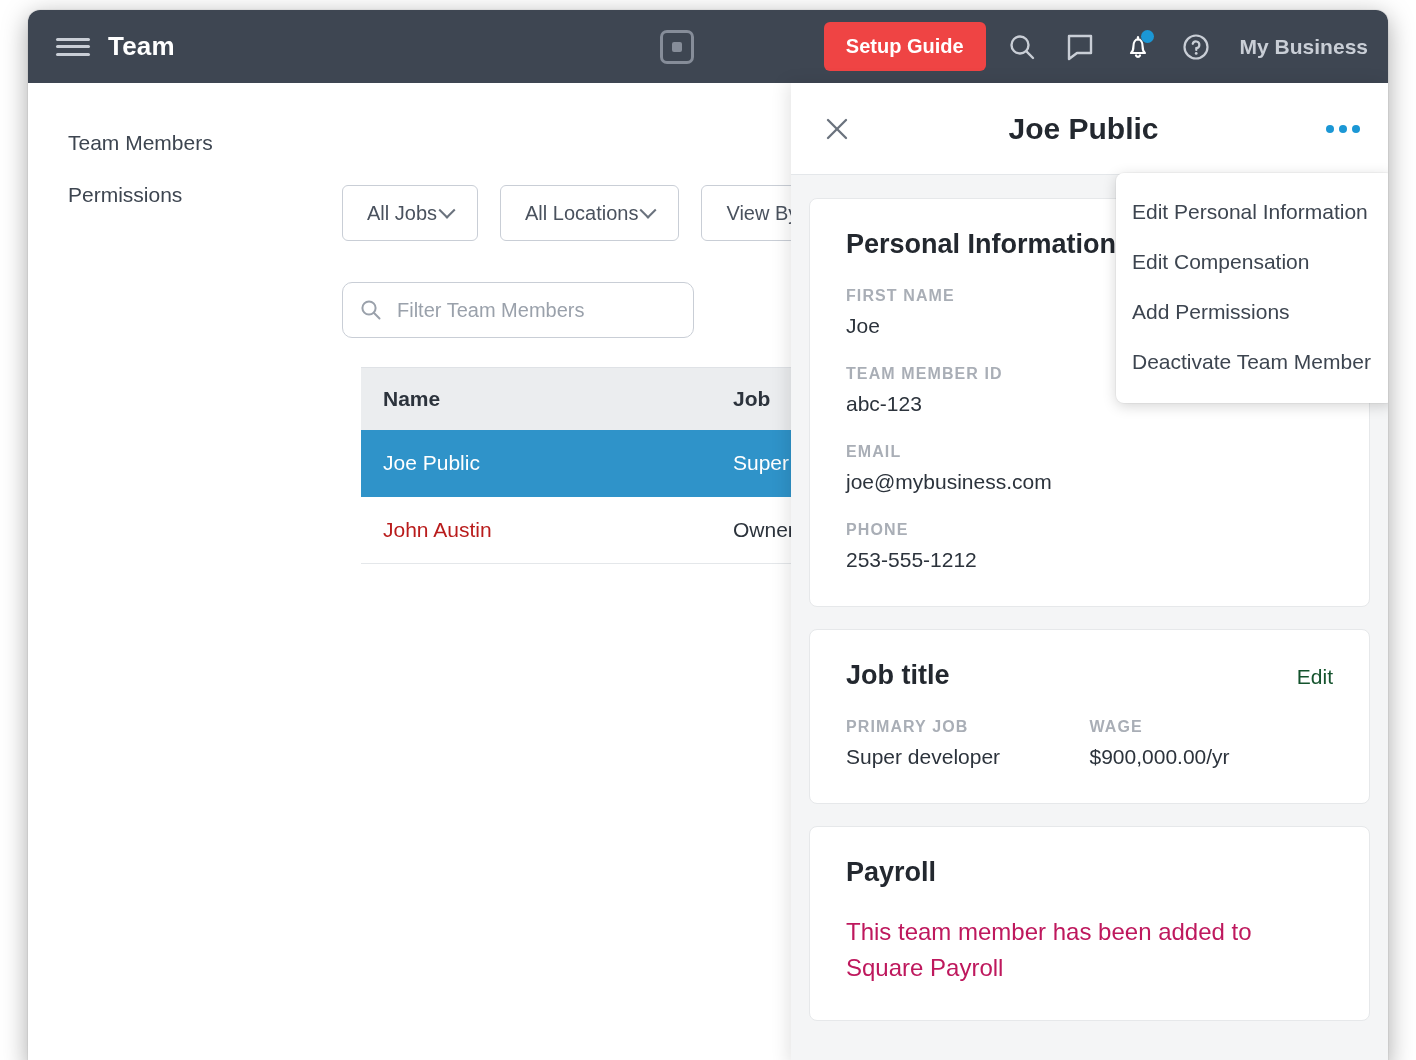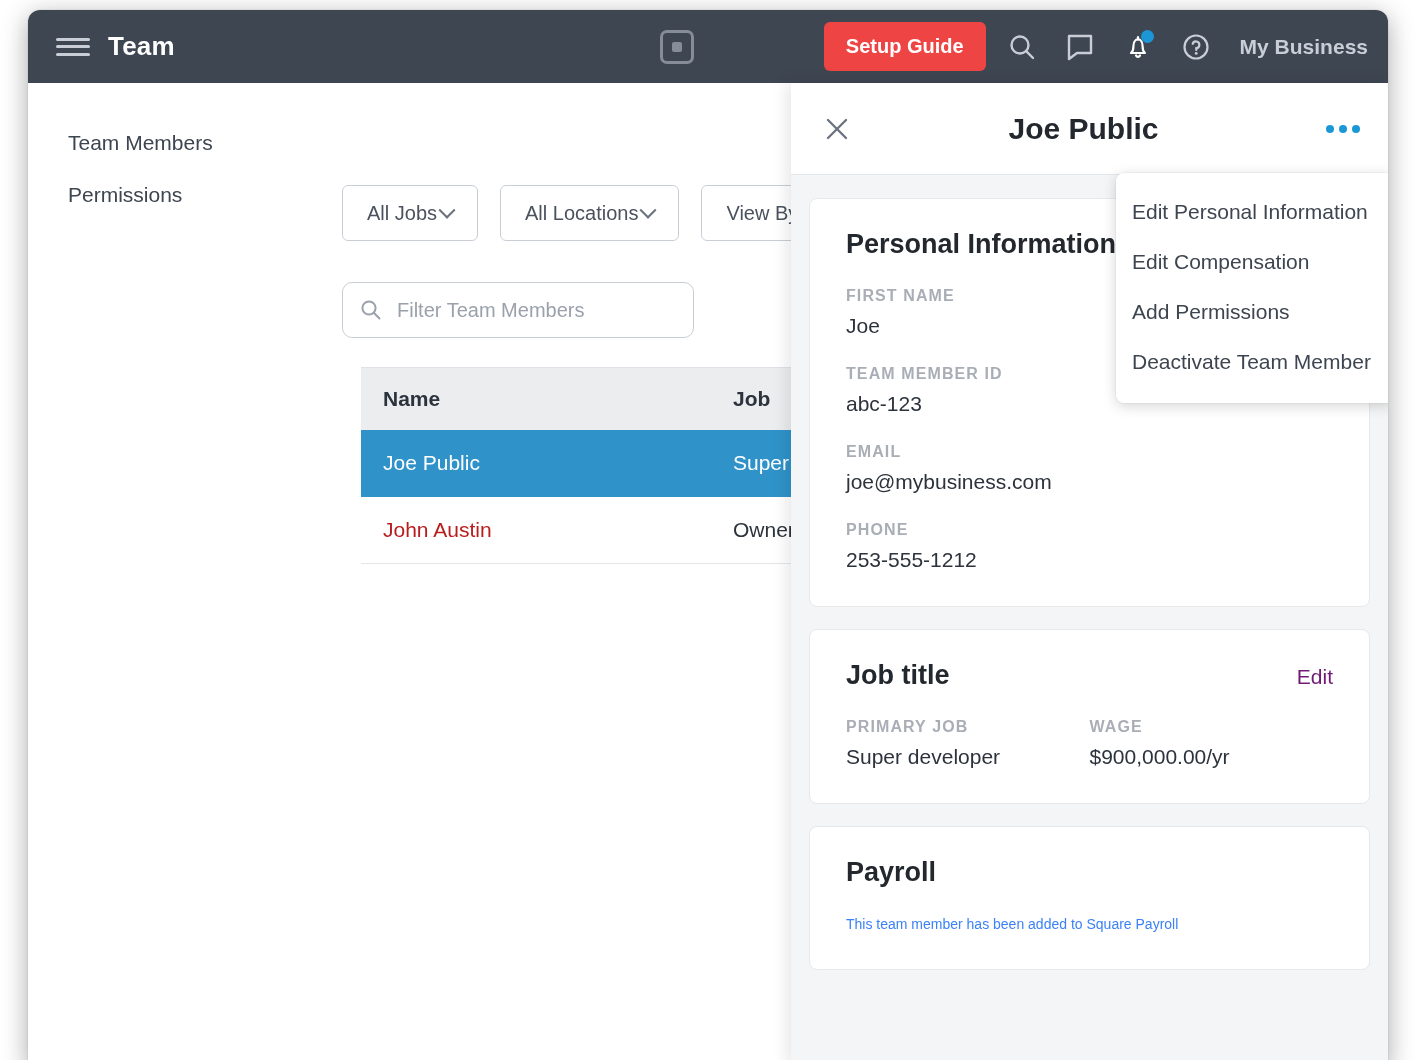--- a/index.html
+++ b/index.html
@@ -297,41 +297,41 @@
     justify-content: space-between;
     margin-bottom: 8px;
   }
   .card-title {
     font-size: 27px;
     font-weight: bold;
     color: #23282f;
   }
   .card-edit {
     font-size: 21px;
-    color: #701a75;
+    color: #14532d;
     cursor: pointer;
   }
   .field { margin-top: 27px; }
   .field-label {
     font-size: 16px;
     font-weight: bold;
     letter-spacing: 1.1px;
     color: #a9aeb6;
     text-transform: uppercase;
     margin-bottom: 9px;
   }
   .field-value {
     font-size: 21px;
     color: #2c333c;
   }
   .field-row { display: flex; margin-top: 27px; }
   .field-row > div { width: 50%; }
   .card-note {
-    font-size: 14px;
-    color: #3b82f6;
+    font-size: 24px;
+    color: #be185d;
     margin-top: 26px;
     line-height: 1.5;
   }
 
   
   .dropdown {
     position: absolute;
     left: 1088px;
     top: 163px;
     width: 278px;

